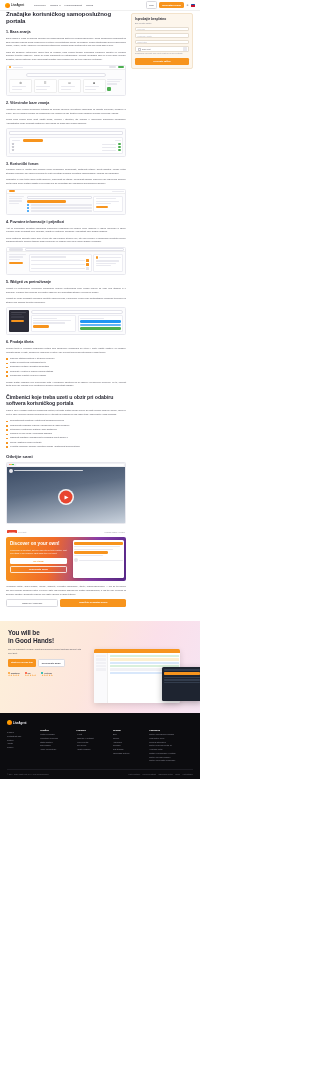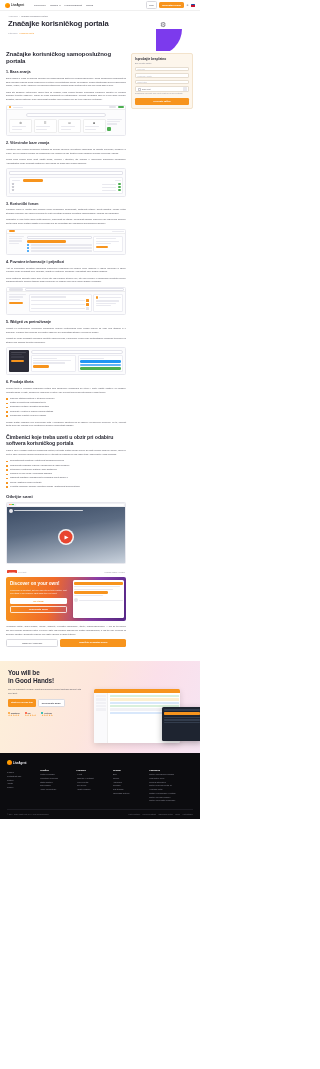--- a/index.html
+++ b/index.html
@@ -287,36 +287,20 @@
         </span>
     </div>
     <div class="nav-right">
       <span class="btn-ghost">Ulaz</span>
       <span class="btn-cta">Besplatna proba</span>
       <span class="nav-icon">☺</span>
       <span class="flag"></span>
     </div>
   </div>
 
-  <div class="hero">
-    <div class="breadcrumb">
-      <span>Akademija</span>
-      <span>/</span>
-      <span class="crumb-active">Značajke korisničkog portala</span>
-    </div>
-    <h1>Značajke korisničkog portala</h1>
-    <div class="hero-meta">
-      <span class="meta-label">Kategorija</span>
-      <span class="tag">Korisnički portal</span>
-    </div>
-    <div class="hero-deco">
-      <span class="deco-badge">⚙</span>
-      <span class="deco-quarter"></span>
-    </div>
-  </div>
 
   <div class="wrap">
 
     <div class="article">
       <div class="art-title">Značajke korisničkog samoposlužnog portala</div>
 
       <div>
         <div class="sec-h">1. Baza znanja</div>
         <p class="p">Baza znanja je jedna od ključnih značajki koji odgovorničkog softvera za samoposluživanje. Pruža korisnicima mogućnost da sami pronađu rješenja svojih problema bez potrebe da kontaktiraju službu za korisnike. Dobro strukturirana baza znanja sadrži članke, vodiče, upute i odgovore na najčešća pitanja koje korisnici mogu pretraživati u bilo koje doba dana ili noći.</p>
         <p class="p">Osim što smanjuje opterećenje vašeg tima za podršku, baza znanja također poboljšava korisničko iskustvo jer korisnici dobivaju trenutne odgovore. Članci se mogu organizirati po kategorijama i označiti oznakama kako bi ih bilo lakše pronaći. Dodatno, mnoge platforme nude mogućnost analitike koja pokazuje koje se teme najčešće pretražuju.</p>

